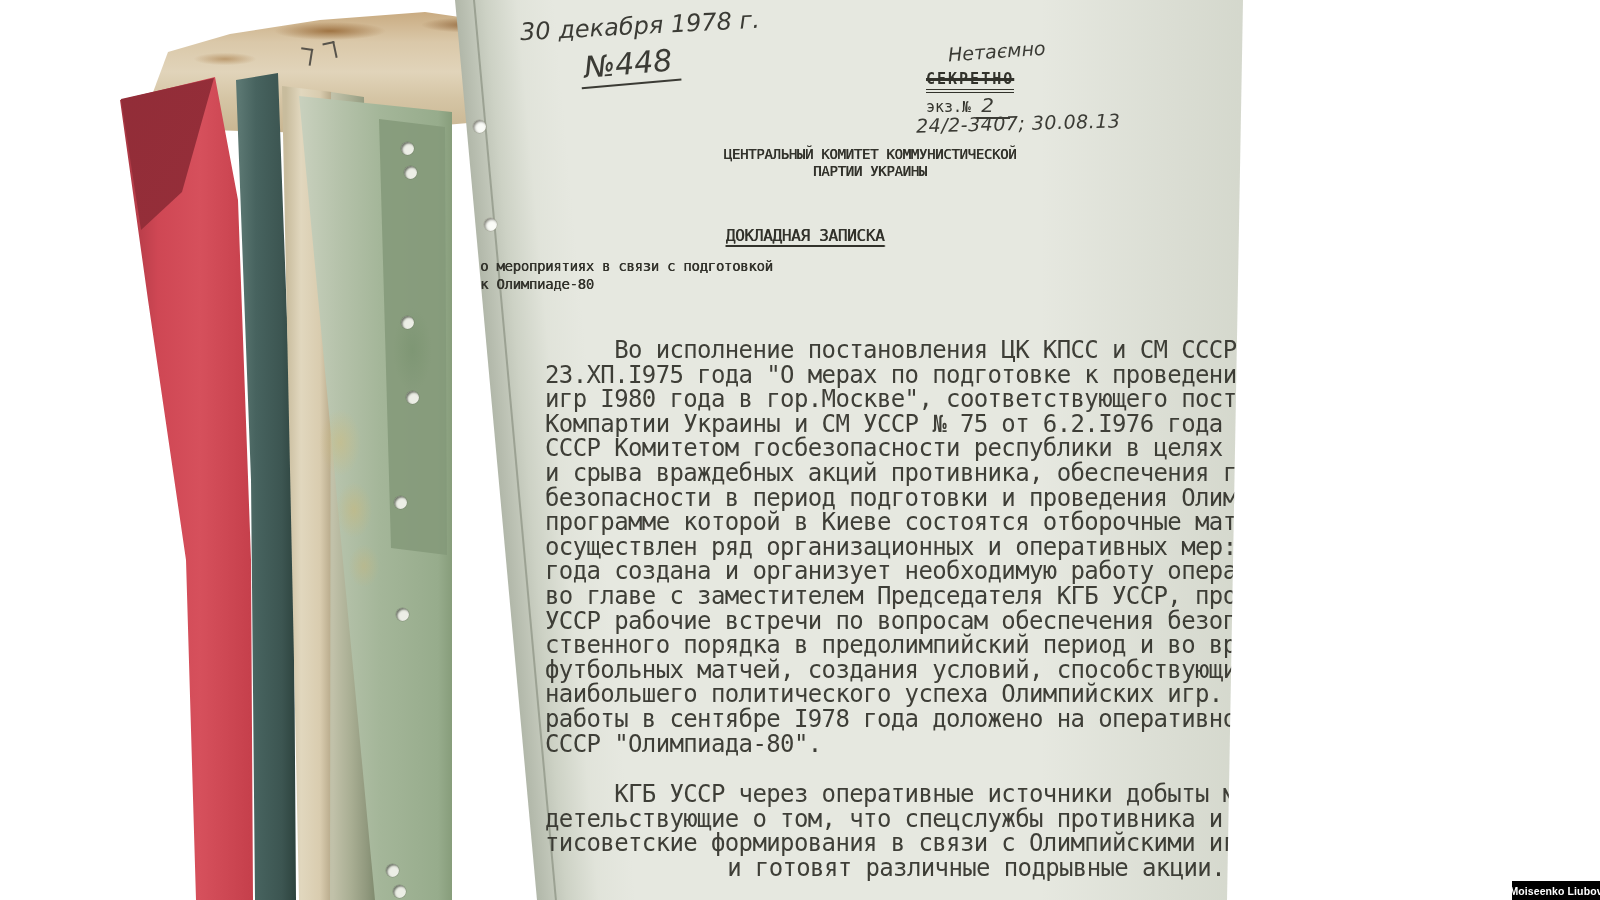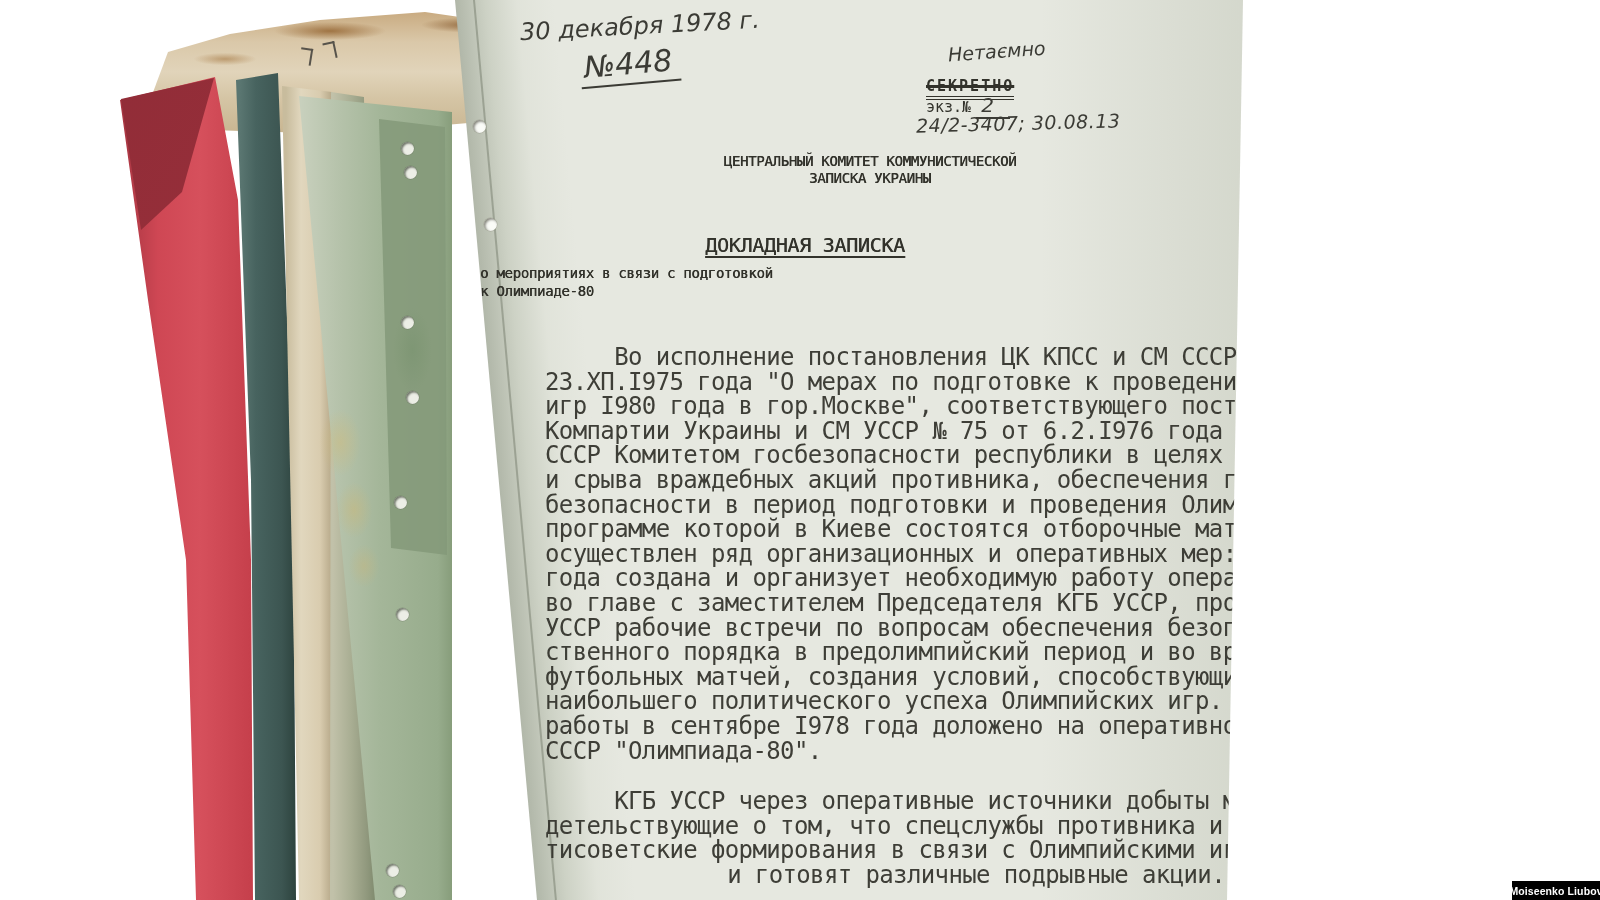--- a/index.html
+++ b/index.html
@@ -51,35 +51,35 @@
   
   #page{clip-path:polygon(455px 0px,1243px 0px,1227px 900px,537px 900px);
     background:linear-gradient(90deg,rgba(0,0,0,0) 1040px,rgba(168,175,156,.28) 1238px),#e6e8e0;
     filter:drop-shadow(0 0 5px rgba(115,120,105,.30));}
   #page-shade{left:448px;top:0;width:106px;height:900px;transform:skewX(5.2deg);transform-origin:0 0;
     background:linear-gradient(90deg,rgba(122,132,112,.55),rgba(158,168,146,.35) 35%,rgba(200,206,190,.18) 65%,rgba(230,233,224,0));}
   #page-crease{left:473px;top:0;width:2px;height:900px;transform:skewX(5.2deg);transform-origin:0 0;
     background:rgba(103,110,93,.42);}
 
   
-  .typed{font-family:"DejaVu Sans Mono",monospace;color:#32322b;margin-top:7px;}
+  .typed{font-family:"DejaVu Sans Mono",monospace;color:#32322b;}
   .hand{font-family:"DejaVu Sans",sans-serif;font-style:italic;color:#3b3b35;}
   #annot-date{left:520px;top:12px;font-size:24px;transform:rotate(-3deg);white-space:nowrap;}
   #annot-number{left:580px;top:46px;font-size:30px;transform:rotate(-5deg);border-bottom:2.5px solid #3b3b35;padding:0 8px 2px 4px;}
   #annot-declass{left:948px;top:40px;font-size:19px;transform:rotate(-4deg);white-space:nowrap;}
   #stamp-secret{left:926px;top:70px;font-size:15px;font-weight:bold;letter-spacing:2px;
     text-decoration:line-through;text-decoration-thickness:2.5px;border-bottom:4px double #32322b;padding-bottom:1px;}
   #copy-line{left:926px;top:93px;}
   #copy-label{font-size:15px;}
   #copy-number{font-size:20px;border-bottom:2px solid #3b3b35;padding:0 16px 0 5px;}
   #annot-ref{left:916px;top:112px;font-size:19px;transform:rotate(-1.5deg);white-space:nowrap;letter-spacing:.5px;}
 
   #org-name{left:545px;top:146px;width:650px;text-align:center;font-size:14px;line-height:17px;
     letter-spacing:-.3px;white-space:pre;text-shadow:.4px 0 0 currentColor;}
-  #doc-type{left:480px;top:226px;width:650px;text-align:center;font-size:20px;letter-spacing:-.3px;
+  #doc-type{left:480px;top:226px;width:650px;text-align:center;font-size:16px;letter-spacing:-.3px;
     text-decoration:underline;text-underline-offset:4px;text-decoration-thickness:1.6px;
     white-space:pre;text-shadow:.4px 0 0 currentColor;}
   #doc-subject{left:480px;top:258px;width:650px;text-align:left;font-size:14px;line-height:17.5px;
     letter-spacing:-.3px;white-space:pre;text-shadow:.4px 0 0 currentColor;}
   .body-par{left:545px;width:680px;font-size:24px;line-height:24.6px;letter-spacing:-.62px;
     white-space:pre;opacity:.93;}
   #para-1{top:338px;}
   #para-2{top:782px;text-align:right;}
 
   
@@ -129,21 +129,21 @@
     <div id="annot-number" class="abs hand">№448</div>
     <div id="annot-declass" class="abs hand">Нетаємно</div>
     <div id="stamp-secret" class="abs typed">СЕКРЕТНО</div>
     <div id="copy-line" class="abs">
       <span id="copy-label" class="typed">экз.№</span>
       <span id="copy-number" class="hand">2</span>
     </div>
     <div id="annot-ref" class="abs hand">24/2-3407; 30.08.13</div>
 
     <div id="org-name" class="abs typed">ЦЕНТРАЛЬНЫЙ КОМИТЕТ КОММУНИСТИЧЕСКОЙ
-ЗАПИСКА УКРАИНЫ</div>
+ПАРТИИ УКРАИНЫ</div>
     <div id="doc-type" class="abs typed">ДОКЛАДНАЯ ЗАПИСКА</div>
     <div id="doc-subject" class="abs typed">о мероприятиях в связи с подготовкой
 к Олимпиаде-80</div>
     <div id="para-1" class="abs typed body-par">     Во исполнение постановления ЦК КПСС и СМ СССР № I076 от
 23.ХП.I975 года "О мерах по подготовке к проведению Олимпийских
 игр I980 года в гор.Москве", соответствующего постановления ЦК
 Компартии Украины и СМ УССР № 75 от 6.2.I976 года и указаний КГБ
 СССР Комитетом госбезопасности республики в целях предотвращения
 и срыва враждебных акций противника, обеспечения государственной
 безопасности в период подготовки и проведения Олимпиады-80, по

